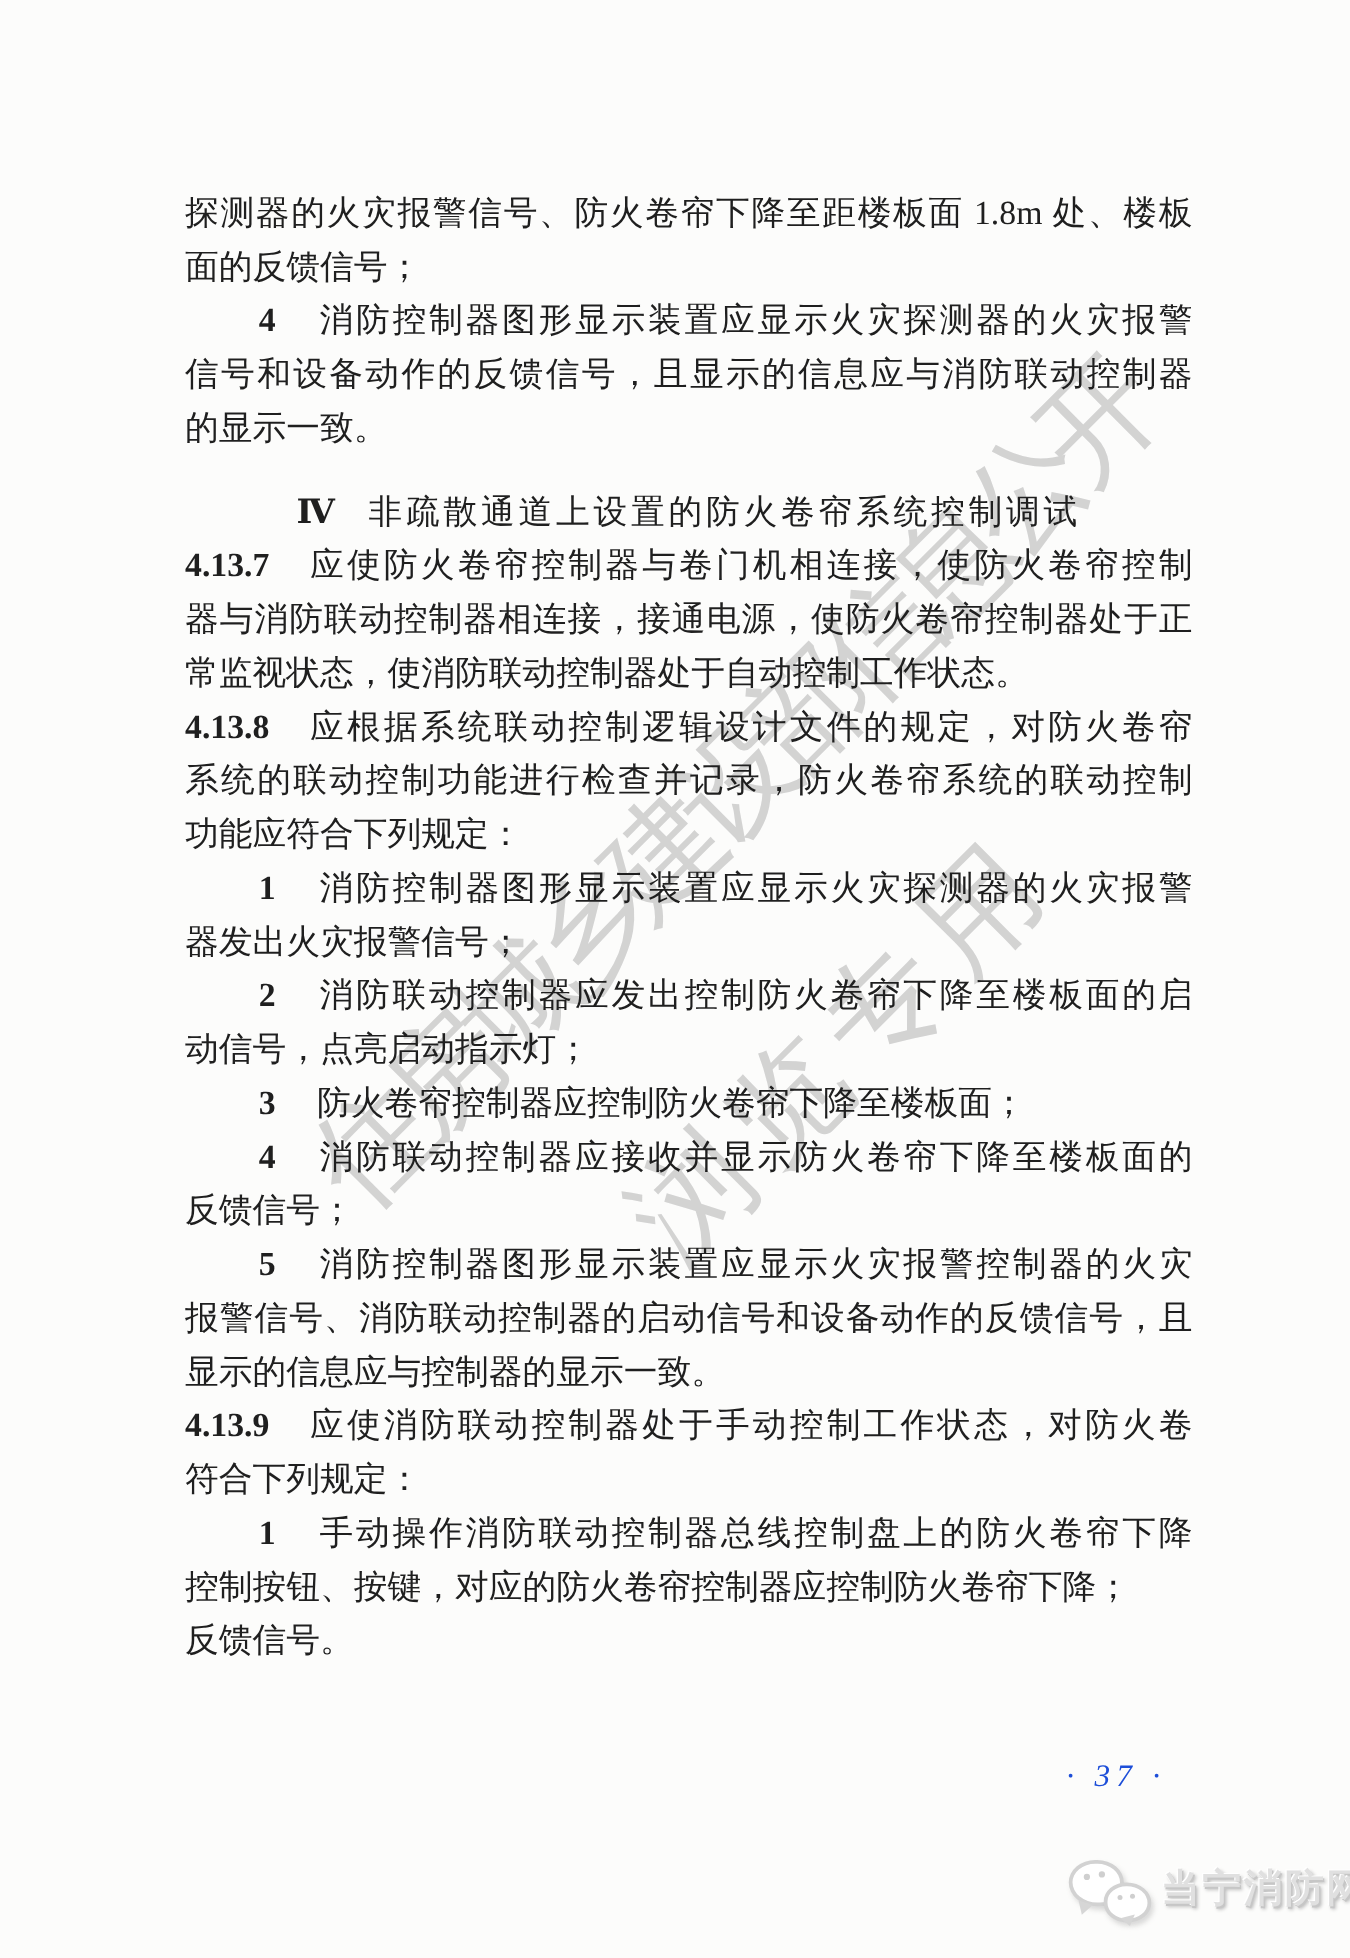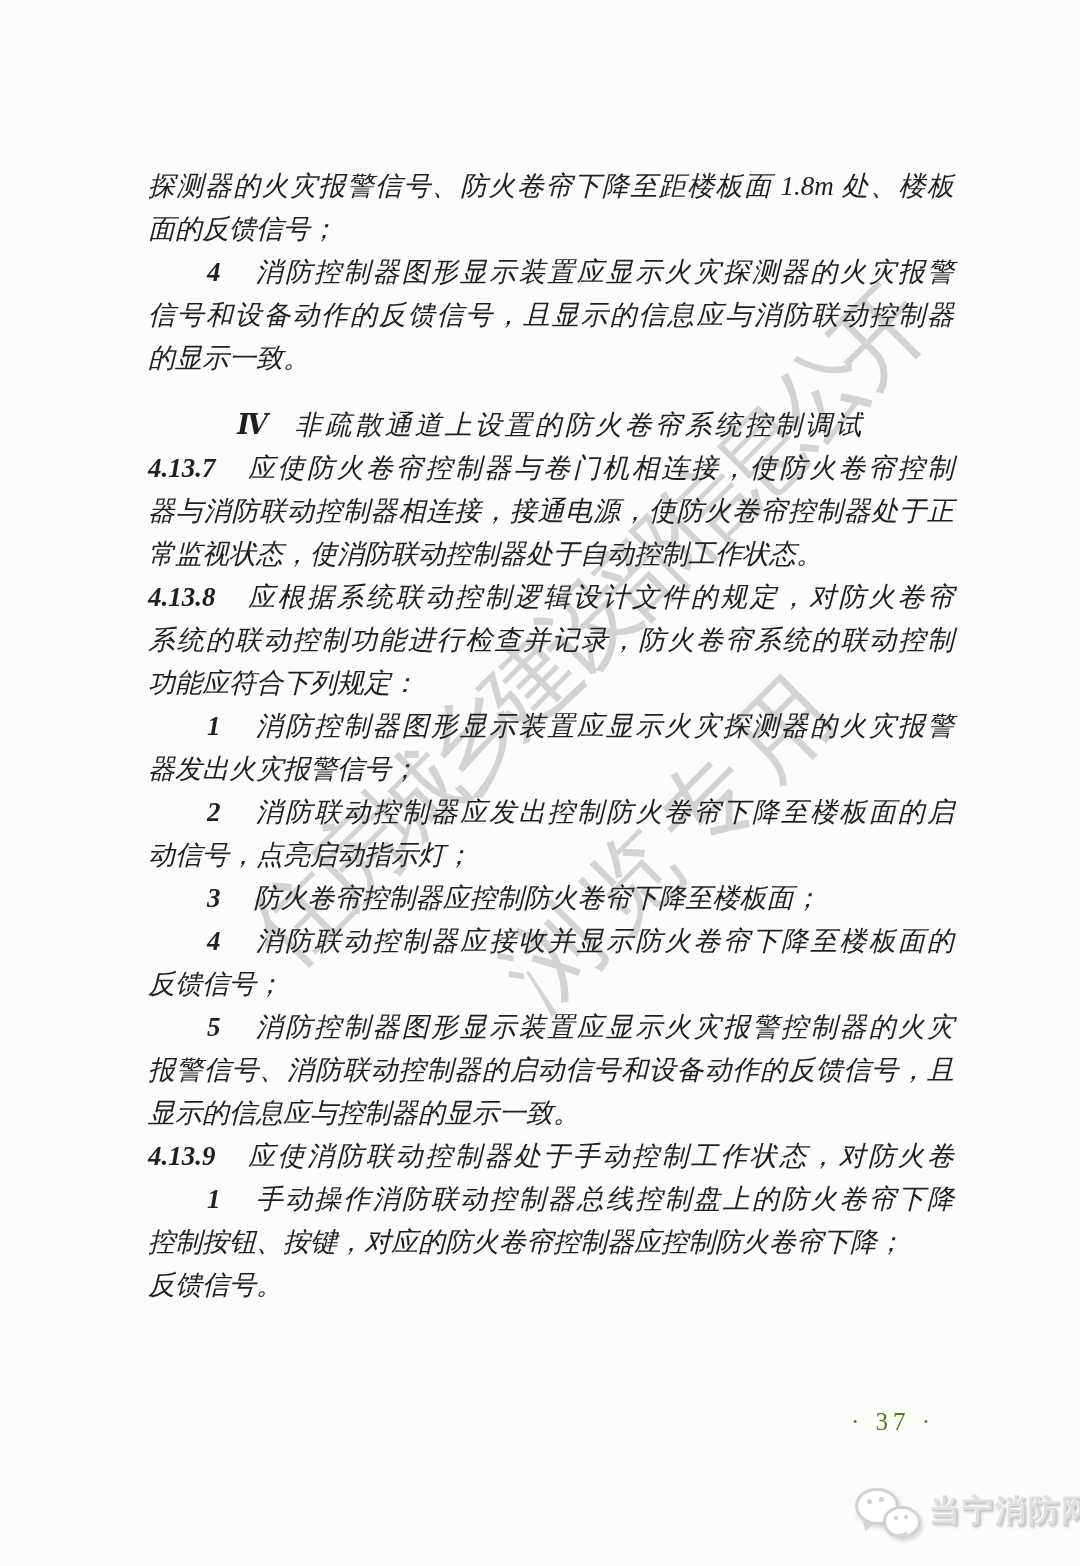--- a/index.html
+++ b/index.html
@@ -18,40 +18,40 @@
   #wm1{
     left:585px;top:630px;font-size:94px;letter-spacing:-12px;
     transform:translate(-50%,-50%) rotate(-45deg);
   }
   #wm2{
     left:674px;top:838px;font-size:94px;letter-spacing:14px;
     transform:translate(-50%,-50%) rotate(-45deg);
   }
   
   .text-col{
-    position:absolute;left:148px;top:165px;width:806px;z-index:2;font-style:italic;
+    position:absolute;left:148px;top:149px;width:806px;z-index:2;
   }
   .line{
     height:43px;line-height:43px;font-size:27px;
     text-align:left;overflow:visible;
   }
   .line .ln-num{font-weight:bold;}
   .line .sp{display:inline-block;height:1px;}
   .line.item{padding-left:59px;width:747px;}
   .line.item .sp{width:33px;}
   .line.sec .sp{width:30px;}
   .line.just{text-align:justify;text-align-last:justify;}
   .line.heading{
     text-align:center;font-size:27px;letter-spacing:3px;margin-top:24px;
   }
   .line.heading .sp{width:24px;}
   
   .page-num{
     position:absolute;left:818px;top:1408px;width:150px;z-index:2;
-    text-align:center;font-size:25px;letter-spacing:5px;color:#4d7c0f;
+    text-align:center;font-size:25px;letter-spacing:5px;color:#1d4ed8;font-style:italic;
   }
   
   .logo{
     position:absolute;left:851px;top:1482px;z-index:2;
     display:flex;align-items:center;
   }
   .logo-icon{position:relative;width:74px;height:58px;flex:none;}
   .bubble{
     position:absolute;background:#ffffff;border:3px solid #d2d2d2;
     border-radius:50% 50% 46% 54%;
@@ -103,20 +103,21 @@
   <div class="line plain"><span class="ln-text">器发出火灾报警信号；</span></div>
   <div class="line item just"><span class="ln-num">2</span><span class="sp"></span><span class="ln-text">消防联动控制器应发出控制防火卷帘下降至楼板面的启</span></div>
   <div class="line plain"><span class="ln-text">动信号，点亮启动指示灯；</span></div>
   <div class="line item"><span class="ln-num">3</span><span class="sp"></span><span class="ln-text">防火卷帘控制器应控制防火卷帘下降至楼板面；</span></div>
   <div class="line item just"><span class="ln-num">4</span><span class="sp"></span><span class="ln-text">消防联动控制器应接收并显示防火卷帘下降至楼板面的</span></div>
   <div class="line plain"><span class="ln-text">反馈信号；</span></div>
   <div class="line item just"><span class="ln-num">5</span><span class="sp"></span><span class="ln-text">消防控制器图形显示装置应显示火灾报警控制器的火灾</span></div>
   <div class="line plain just"><span class="ln-text">报警信号、消防联动控制器的启动信号和设备动作的反馈信号，且</span></div>
   <div class="line plain"><span class="ln-text">显示的信息应与控制器的显示一致。</span></div>
   <div class="line sec just"><span class="ln-num">4.13.9</span><span class="sp"></span><span class="ln-text">应使消防联动控制器处于手动控制工作状态，对防火卷</span></div>
+  <div class="line plain"><span class="ln-text">符合下列规定：</span></div>
   <div class="line item just"><span class="ln-num">1</span><span class="sp"></span><span class="ln-text">手动操作消防联动控制器总线控制盘上的防火卷帘下降</span></div>
   <div class="line plain"><span class="ln-text">控制按钮、按键，对应的防火卷帘控制器应控制防火卷帘下降；</span></div>
   <div class="line plain"><span class="ln-text">反馈信号。</span></div>
 </div>
 
 <div class="page-num">· 37 ·</div>
 
 <div class="logo">
   <div class="logo-icon">
     <span class="bubble big">

